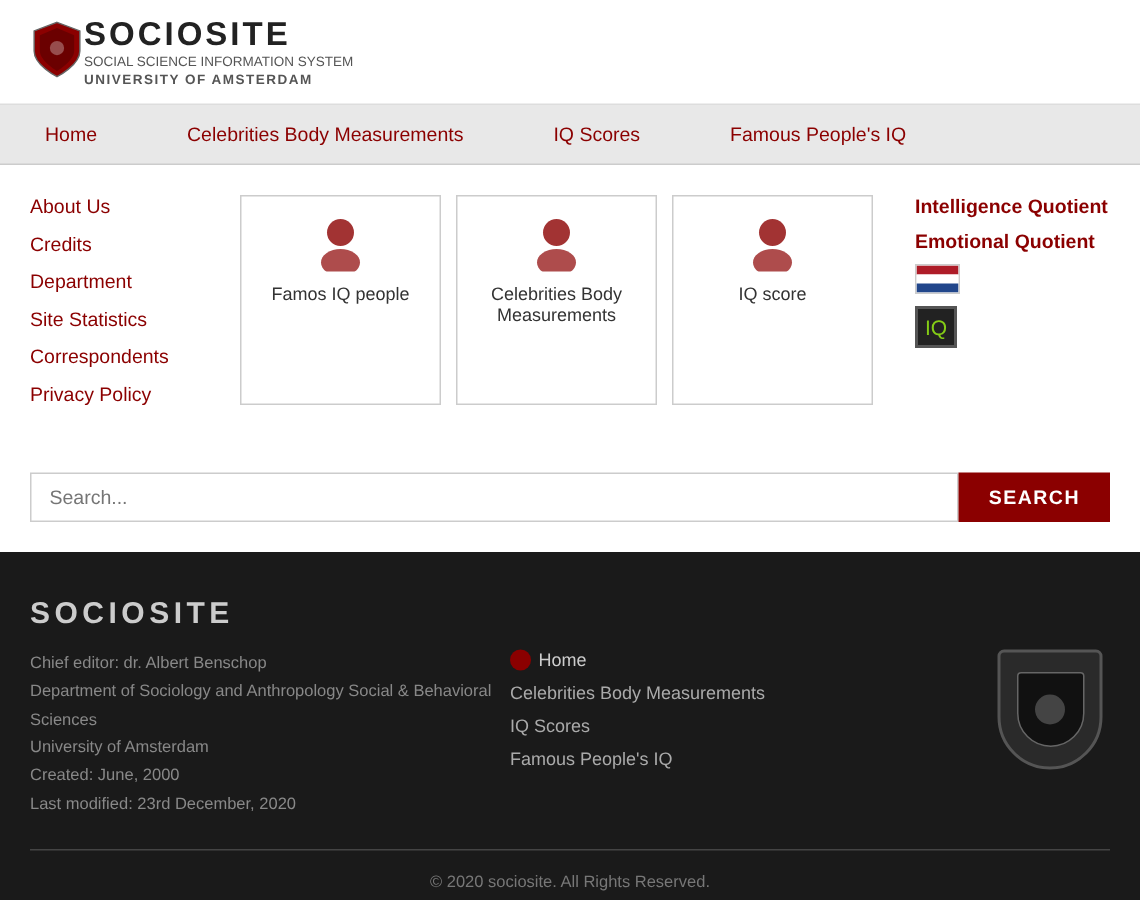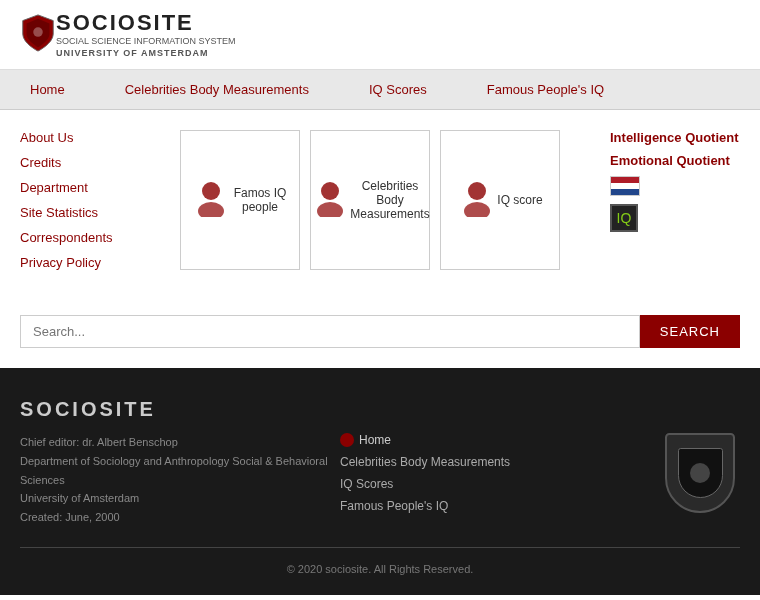--- a/index.html
+++ b/index.html
@@ -10,44 +10,44 @@
     .logo-text { display: flex; flex-direction: column; }
     .logo-title { font-size: 22px; font-weight: bold; letter-spacing: 2px; color: #222; }
     .logo-sub { font-size: 9px; color: #555; line-height: 1.3; }
     .logo-sub-bold { font-weight: bold; letter-spacing: 1px; }
 
     
     nav { background: #e8e8e8; display: flex; padding: 0; border-bottom: 1px solid #ccc; }
     nav a { display: block; padding: 12px 30px; color: #8b0000; text-decoration: none; font-size: 13px; }
 
     
-    .main { display: flex; padding: 20px; gap: 20px; }
+    .main { display: flex; padding: 20px; }
 
     
     .sidebar { width: 140px; flex-shrink: 0; }
     .sidebar a { display: block; color: #8b0000; text-decoration: none; font-size: 13px; margin-bottom: 10px; }
 
     
     .cards-area { flex: 1; display: flex; gap: 10px; }
-    .card { border: 1px solid #ccc; width: 120px; height: 140px; display: flex; flex-direction: row; align-items: center; justify-content: center; text-align: center; padding: 10px; cursor: pointer; }
+    .card { border: 1px solid #ccc; width: 134px; height: 140px; display: flex; flex-direction: column; align-items: center; text-align: center; padding: 10px; cursor: pointer; }
     .card-label { font-size: 12px; color: #333; }
 
     
     .right-sidebar { width: 130px; flex-shrink: 0; }
     .right-sidebar a { display: block; color: #8b0000; text-decoration: none; font-size: 13px; margin-bottom: 8px; font-weight: bold; }
     .flag { display: flex; flex-direction: column; width: 30px; height: 20px; margin-bottom: 8px; overflow: hidden; border: 1px solid #ccc; }
     .flag-nl-red { background: #AE1C28; height: 33%; }
     .flag-nl-white { background: #fff; height: 34%; }
     .flag-nl-blue { background: #21468B; height: 33%; }
     .icon-box { width: 28px; height: 28px; background: #222; display: flex; align-items: center; justify-content: center; color: #fff; font-size: 10px; border: 2px solid #555; }
 
     
     .search-area { padding: 15px 20px 20px 20px; display: flex; gap: 0; }
     .search-input { flex: 1; padding: 8px 12px; border: 1px solid #ccc; font-size: 13px; color: #999; outline: none; }
-    .search-btn { background: #8b0000; color: #fff; border: none; padding: 8px 20px; font-size: 13px; font-weight: normal; letter-spacing: 1px; cursor: pointer; }
+    .search-btn { background: #8b0000; color: #fff; border: none; padding: 8px 20px; font-size: 13px; font-weight: bold; letter-spacing: 1px; cursor: pointer; }
 
     
     footer { background: #1a1a1a; color: #aaa; padding: 30px 20px 20px 20px; }
     .footer-logo { font-size: 20px; font-weight: bold; letter-spacing: 3px; color: #ccc; margin-bottom: 12px; }
     .footer-content { display: flex; margin-bottom: 20px; }
     .footer-info { flex: 1; font-size: 11px; color: #888; line-height: 1.7; }
     .footer-links { flex: 1; }
     .footer-links a { display: block; color: #aaa; text-decoration: none; font-size: 12px; margin-bottom: 8px; }
     .footer-links a:first-child { color: #ccc; }
     .footer-shield { width: 80px; display: flex; align-items: flex-start; justify-content: center; }
@@ -151,20 +151,21 @@
 </div>
 
 <footer>
   <div class="footer-logo">SOCIOSITE</div>
   <div class="footer-content">
     <div class="footer-info">
       <div>Chief editor: dr. Albert Benschop</div>
       <div>Department of Sociology and Anthropology Social &amp; Behavioral Sciences</div>
       <div>University of Amsterdam</div>
       <div>Created: June, 2000</div>
+      <div>Last modified: 23rd December, 2020</div>
     </div>
     <div class="footer-links">
       <a style="display:flex;align-items:center;color:#ccc;">
         <span class="footer-home-icon"></span>
         <span>Home</span>
       </a>
       <a>Celebrities Body Measurements</a>
       <a>IQ Scores</a>
       <a>Famous People's IQ</a>
     </div>

